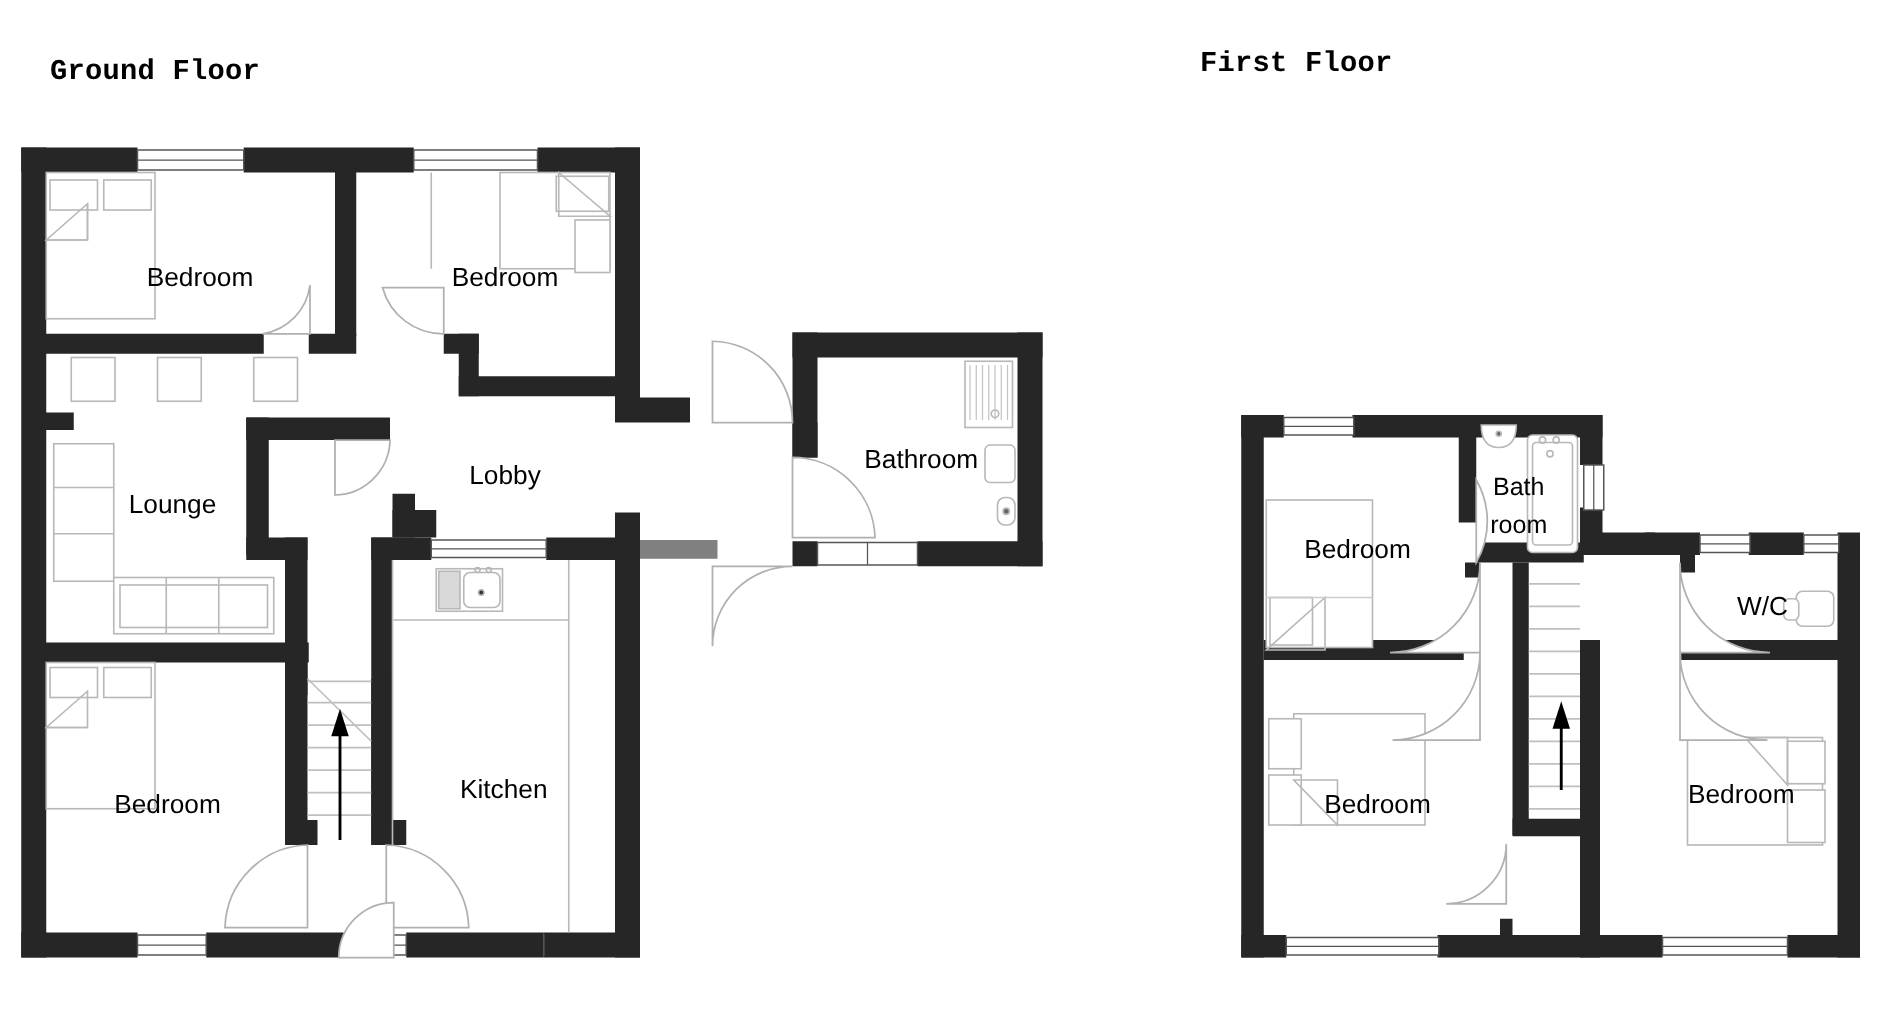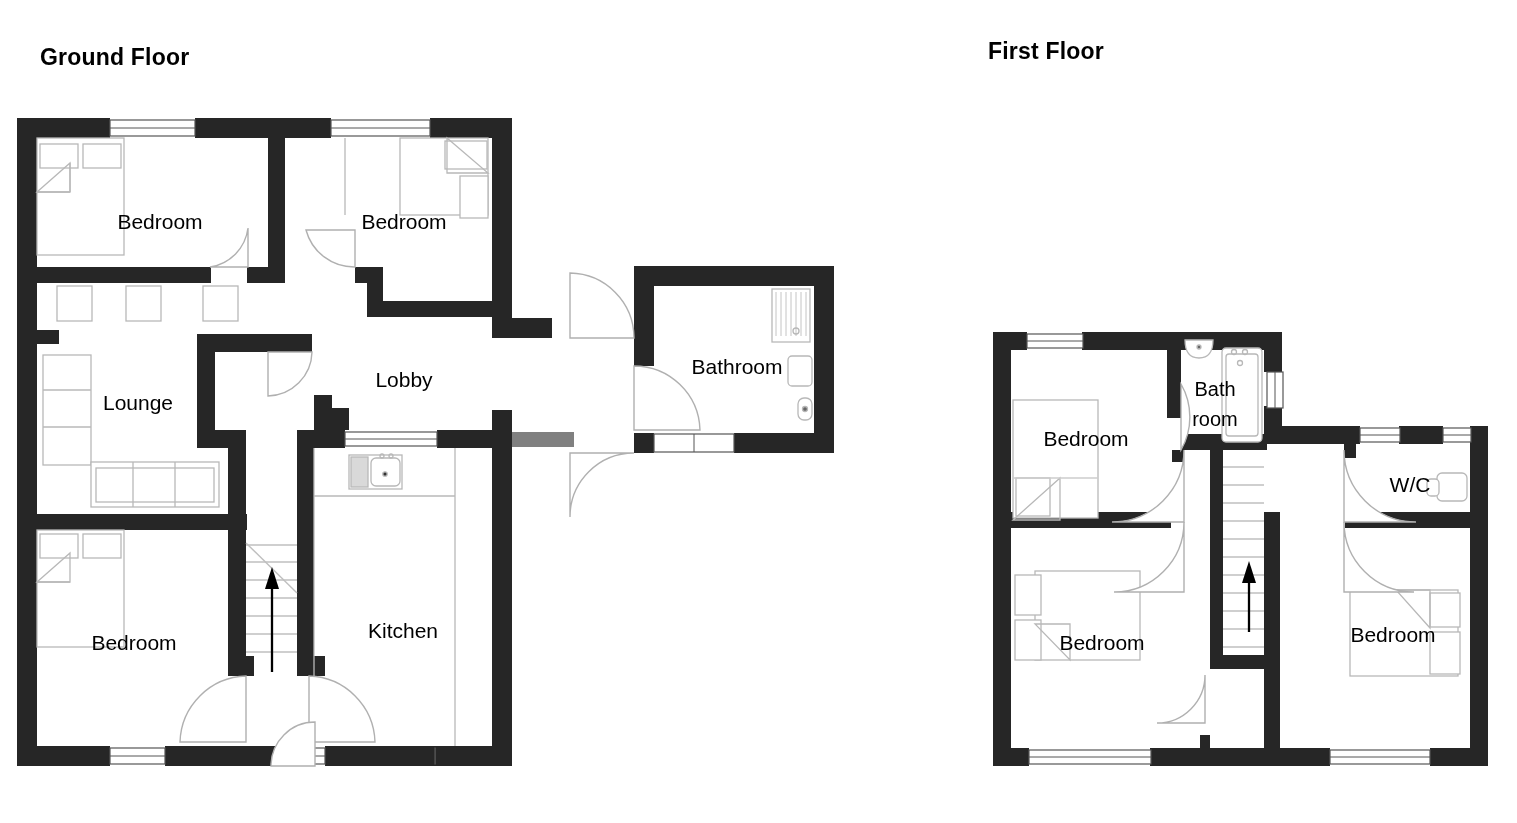--- a/index.html
+++ b/index.html
@@ -15,23 +15,24 @@
     font-family: "Liberation Sans", sans-serif;
     overflow: hidden;
   }
   .plan-title {
     position: absolute;
     font-weight: bold;
     font-size: 23px;
     color: #000000;
     letter-spacing: 0.2px;
     white-space: nowrap;
+    font-family: Liberation Mono, monospace;
   }
   #ground-title { left: 40px; top: 44px; }
-  #first-title  { left: 988px; top: 38px; }
+  #first-title  { left: 960px; top: 38px; }
 
   .plan-svg {
     position: absolute;
     left: 0;
     top: 0;
   }
   .room-label {
     font-family: "Liberation Sans", sans-serif;
     font-size: 21px;
     fill: #000000;

